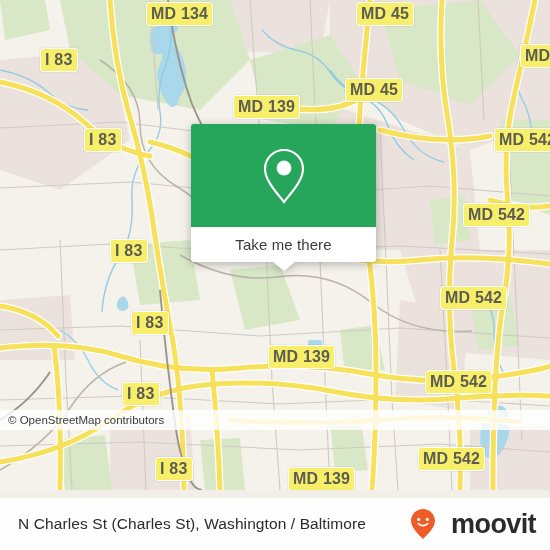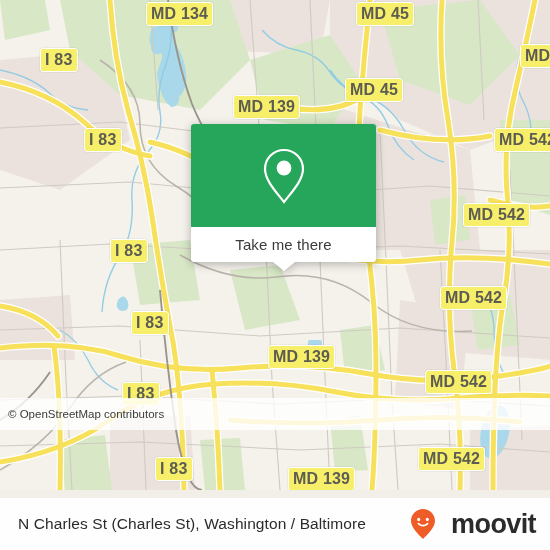--- a/index.html
+++ b/index.html
@@ -56,21 +56,21 @@
     position:absolute;left:50%;top:138px;
     transform:translateX(-50%);
     width:0;height:0;
     border-left:11px solid transparent;
     border-right:11px solid transparent;
     border-top:9px solid #ffffff;
   }
 
   
   .attrib{
-    position:absolute;left:0;bottom:60px;width:550px;height:32px;
+    position:absolute;left:0;bottom:60px;width:550px;height:20px;
     background:rgba(255,255,255,.80);
     display:flex;align-items:center;
     color:#3a3a3a;font-size:11.5px;
     padding-left:8px;box-sizing:border-box;
   }
 
   
   .footer{
     position:absolute;left:0;bottom:0;width:550px;height:52px;
     background:rgba(255,255,255,.93);

